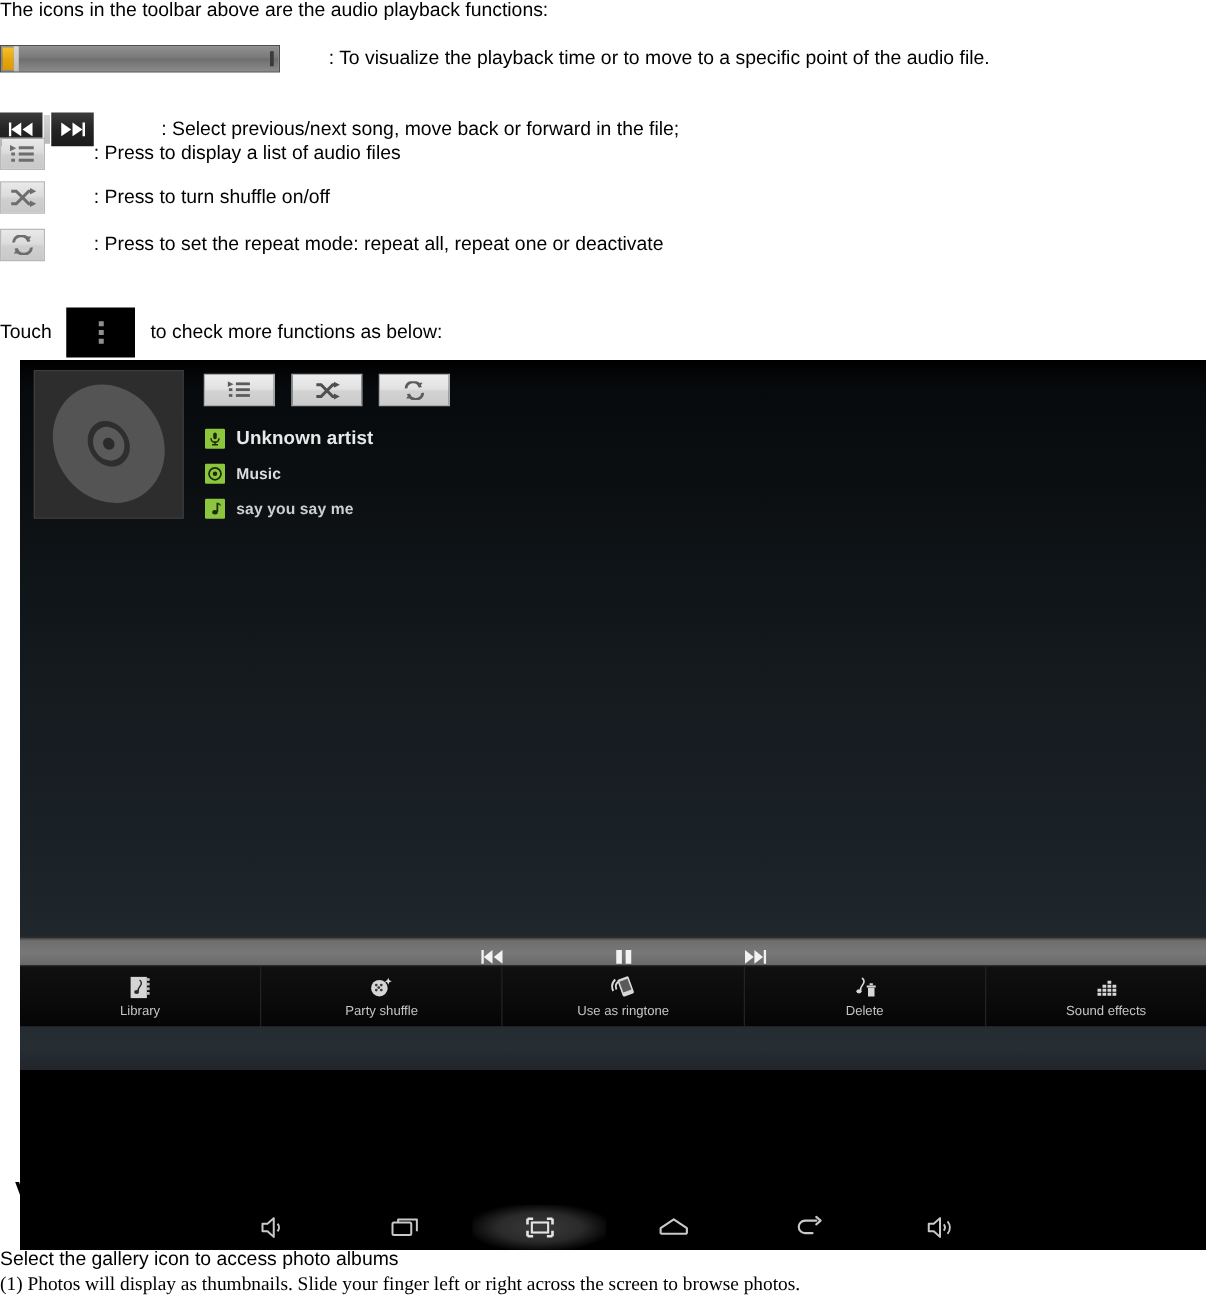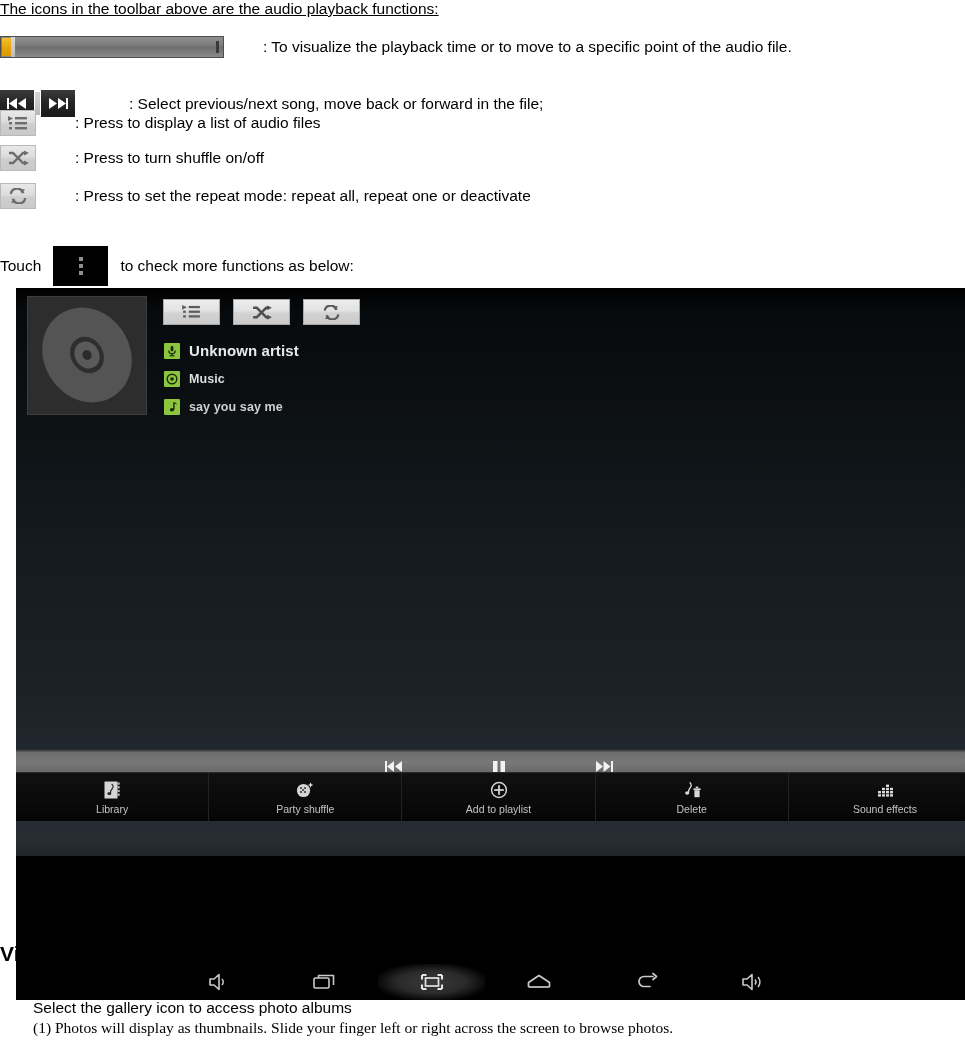--- a/index.html
+++ b/index.html
@@ -21,21 +21,20 @@
   .doc {
     padding: 0;
     margin: 0;
   }
   .lead-line {
     position: absolute;
     left: 0;
     top: 0;
     font-size: 15.5px;
     line-height: 18px;
-    text-decoration: underline;
   }
 
   
   .icon-row {
     position: absolute;
     left: 0;
     display: flex;
     align-items: center;
     white-space: nowrap;
     font-size: 15.5px;
@@ -316,28 +315,28 @@
     background: radial-gradient(ellipse at center, #3a3a3a 0%, #2a2a2a 45%, #000000 78%);
   }
 
   
   .sec-head {
     position: absolute;
     left: 0;
     font-size: 21px;
     font-weight: bold;
     white-space: nowrap;
+    padding-left: 12px;
   }
   .low-line {
     position: absolute;
     left: 0;
     font-size: 15.5px;
     white-space: nowrap;
     line-height: 18px;
-    padding-left: 33px;
   }
 </style>
 </head>
 <body>
 
 <div class="doc">
 
   <div class="lead-line" style="top:0px;">The icons in the toolbar above are the audio playback functions:</div>
 
   <div class="icon-row" style="top:36px;">
@@ -548,31 +547,34 @@
           <circle cx="11" cy="8" r="1.1" fill="#3a3a3a"></circle>
           <circle cx="7" cy="12" r="1.1" fill="#3a3a3a"></circle>
           <circle cx="11" cy="12" r="1.1" fill="#3a3a3a"></circle>
           <circle cx="9" cy="10" r="1.1" fill="#3a3a3a"></circle>
           <path d="M16.6 2.2 L17.4 4.2 L19.4 5 L17.4 5.8 L16.6 7.8 L15.8 5.8 L13.8 5 L15.8 4.2 Z" fill="#e2e2e2"></path>
         </svg>
       </span>
       <span class="opt-label">Party shuffle</span>
     </div>
 
+
     <div class="opt-item">
       <span class="opt-ico">
-        <svg width="20" height="20" viewBox="0 0 20 20" aria-hidden="true">
-          <circle cx="10" cy="10" r="7.4" fill="none" stroke="#d2d2d2" stroke-width="1.5"></circle>
-          <rect x="9.1" y="5.2" width="1.8" height="9.6" fill="#d2d2d2"></rect>
-          <rect x="5.2" y="9.1" width="9.6" height="1.8" fill="#d2d2d2"></rect>
-        </svg>
-      </span>
-      <span class="opt-label">Add to playlist</span>
-    </div>
-
+        <svg width="22" height="20" viewBox="0 0 22 20" aria-hidden="true">
+          <g transform="rotate(-20 11 10)">
+            <rect x="8" y="2.5" width="9.5" height="14.5" rx="1.3" fill="#d8d8d8"></rect>
+            <rect x="9.3" y="4.4" width="6.9" height="9.3" fill="#5a5a5a"></rect>
+          </g>
+          <path d="M6.4 5.4 A5.4 5.4 0 0 0 5.2 11.6" stroke="#d8d8d8" stroke-width="1.5" fill="none"></path>
+          <path d="M4.2 3.6 A8 8 0 0 0 2.6 12.8" stroke="#d8d8d8" stroke-width="1.5" fill="none"></path>
+        </svg>
+      </span>
+      <span class="opt-label">Use as ringtone</span>
+    </div>
 
     <div class="opt-item">
       <span class="opt-ico">
         <svg width="22" height="20" viewBox="0 0 22 20" aria-hidden="true">
           <path d="M8.6 2.4 C10.6 3.8 10.8 6 9 8 C7.8 9.4 7.2 10.8 7.6 12.4" stroke="#d8d8d8" stroke-width="1.3" fill="none"></path>
           <ellipse cx="6.2" cy="13" rx="2.1" ry="1.7" fill="#d8d8d8"></ellipse>
           <rect x="12.4" y="8.4" width="7.2" height="1.6" fill="#d8d8d8"></rect>
           <rect x="13.4" y="10.2" width="5.2" height="7" fill="#d8d8d8"></rect>
           <rect x="14.7" y="6.6" width="2.6" height="1.6" fill="#d8d8d8"></rect>
         </svg>

